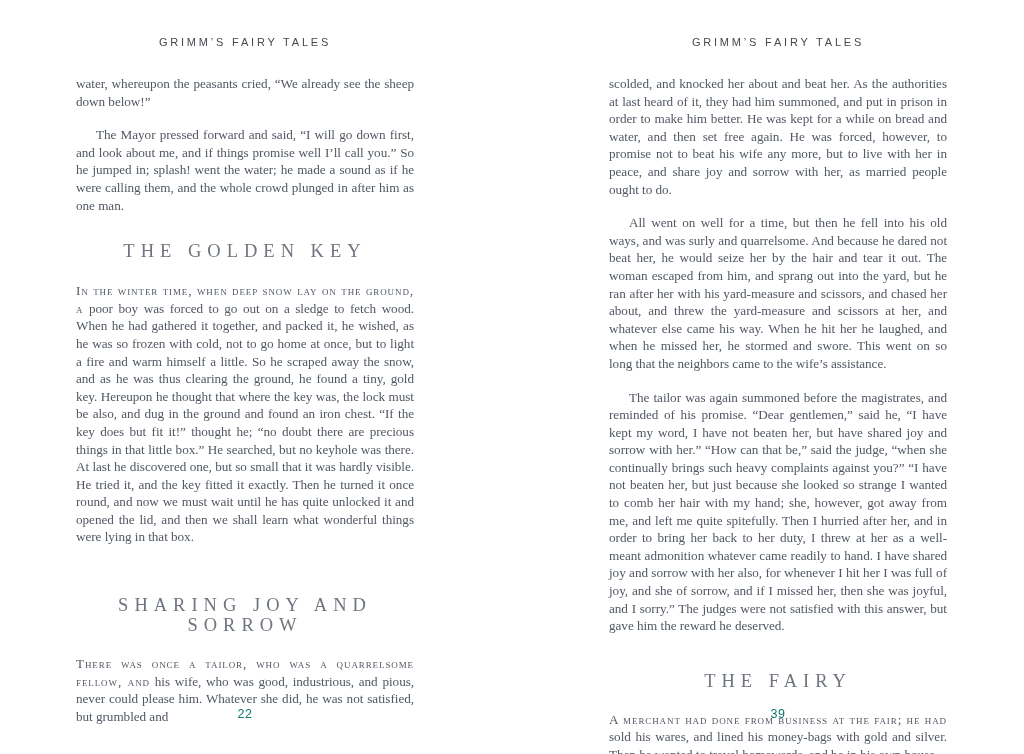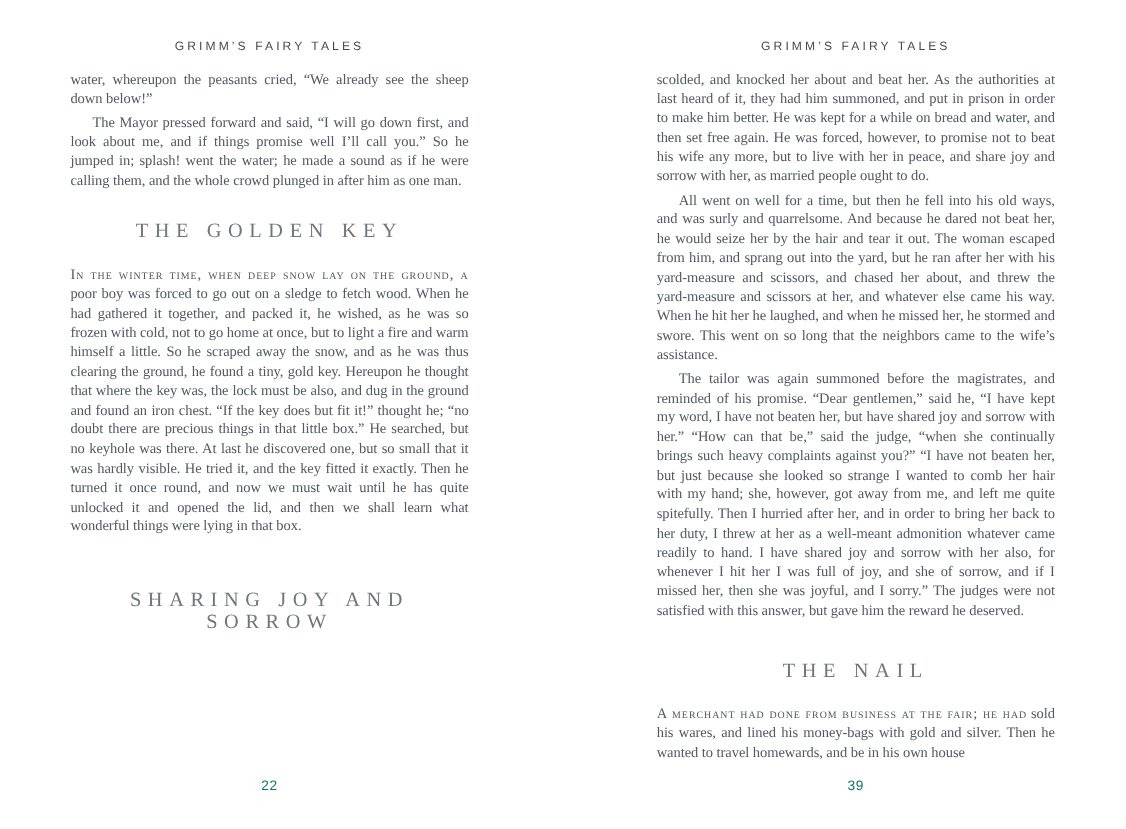--- a/index.html
+++ b/index.html
@@ -37,21 +37,21 @@
     top: 59px;
     left: 0;
     width: 100%;
     color: #515863;
     font-size: 13.2px;
     line-height: 17.6px;
     letter-spacing: -0.05px;
   }
 
   p.body-para {
-    margin: 4px;
+    margin: 16px;
     text-align: justify;
   }
   p.indent { text-indent: 20px; }
 
   h2.story-title {
     font-weight: normal;
     font-size: 18.5px;
     line-height: 20px;
     letter-spacing: 6px;
     text-align: center;
@@ -91,34 +91,38 @@
       <p class="body-para">water, whereupon the peasants cried, “We already see the sheep down below!”</p>
       <p class="body-para indent">The Mayor pressed forward and said, “I will go down first, and look about me, and if things promise well I’ll call you.” So he jumped in; splash! went the water; he made a sound as if he were calling them, and the whole crowd plunged in after him as one man.</p>
 
       <h2 class="story-title gap-a">THE GOLDEN KEY</h2>
       <p class="body-para">
         <span class="smallcaps">In the winter time, when deep snow lay on the ground, a</span>
         <span>poor boy was forced to go out on a sledge to fetch wood. When he had gathered it together, and packed it, he wished, as he was so frozen with cold, not to go home at once, but to light a fire and warm himself a little. So he scraped away the snow, and as he was thus clearing the ground, he found a tiny, gold key. Hereupon he thought that where the key was, the lock must be also, and dug in the ground and found an iron chest. “If the key does but fit it!” thought he; “no doubt there are precious things in that little box.” He searched, but no keyhole was there. At last he discovered one, but so small that it was hardly visible. He tried it, and the key fitted it exactly. Then he turned it once round, and now we must wait until he has quite unlocked it and opened the lid, and then we shall learn what wonderful things were lying in that box.</span>
       </p>
 
       <h2 class="story-title gap-b">SHARING JOY AND SORROW</h2>
+      <p class="body-para">
+        <span class="smallcaps">There was once a tailor, who was a quarrelsome fellow, and</span>
+        <span>his wife, who was good, industrious, and pious, never could please him. Whatever she did, he was not satisfied, but grumbled and</span>
+      </p>
     </div>
 
     <footer class="page-number">22</footer>
   </section>
 
   <section class="page right">
     <header class="running-head">GRIMM’S FAIRY TALES</header>
 
     <div class="text-col">
       <p class="body-para">scolded, and knocked her about and beat her. As the authorities at last heard of it, they had him summoned, and put in prison in order to make him better. He was kept for a while on bread and water, and then set free again. He was forced, however, to promise not to beat his wife any more, but to live with her in peace, and share joy and sorrow with her, as married people ought to do.</p>
       <p class="body-para indent">All went on well for a time, but then he fell into his old ways, and was surly and quarrelsome. And because he dared not beat her, he would seize her by the hair and tear it out. The woman escaped from him, and sprang out into the yard, but he ran after her with his yard-measure and scissors, and chased her about, and threw the yard-measure and scissors at her, and whatever else came his way. When he hit her he laughed, and when he missed her, he stormed and swore. This went on so long that the neighbors came to the wife’s assistance.</p>
       <p class="body-para indent">The tailor was again summoned before the magistrates, and reminded of his promise. “Dear gentlemen,” said he, “I have kept my word, I have not beaten her, but have shared joy and sorrow with her.” “How can that be,” said the judge, “when she continually brings such heavy complaints against you?” “I have not beaten her, but just because she looked so strange I wanted to comb her hair with my hand; she, however, got away from me, and left me quite spitefully. Then I hurried after her, and in order to bring her back to her duty, I threw at her as a well-meant admonition whatever came readily to hand. I have shared joy and sorrow with her also, for whenever I hit her I was full of joy, and she of sorrow, and if I missed her, then she was joyful, and I sorry.” The judges were not satisfied with this answer, but gave him the reward he deserved.</p>
 
-      <h2 class="story-title gap-c">THE NAIL</h2>
+      <h2 class="story-title gap-c">THE FAIRY</h2>
       <p class="body-para">
         <span class="smallcaps">A merchant had done from business at the fair; he had</span>
         <span>sold his wares, and lined his money-bags with gold and silver. Then he wanted to travel homewards, and be in his own house</span>
       </p>
     </div>
 
     <footer class="page-number">39</footer>
   </section>
 
 </div>

